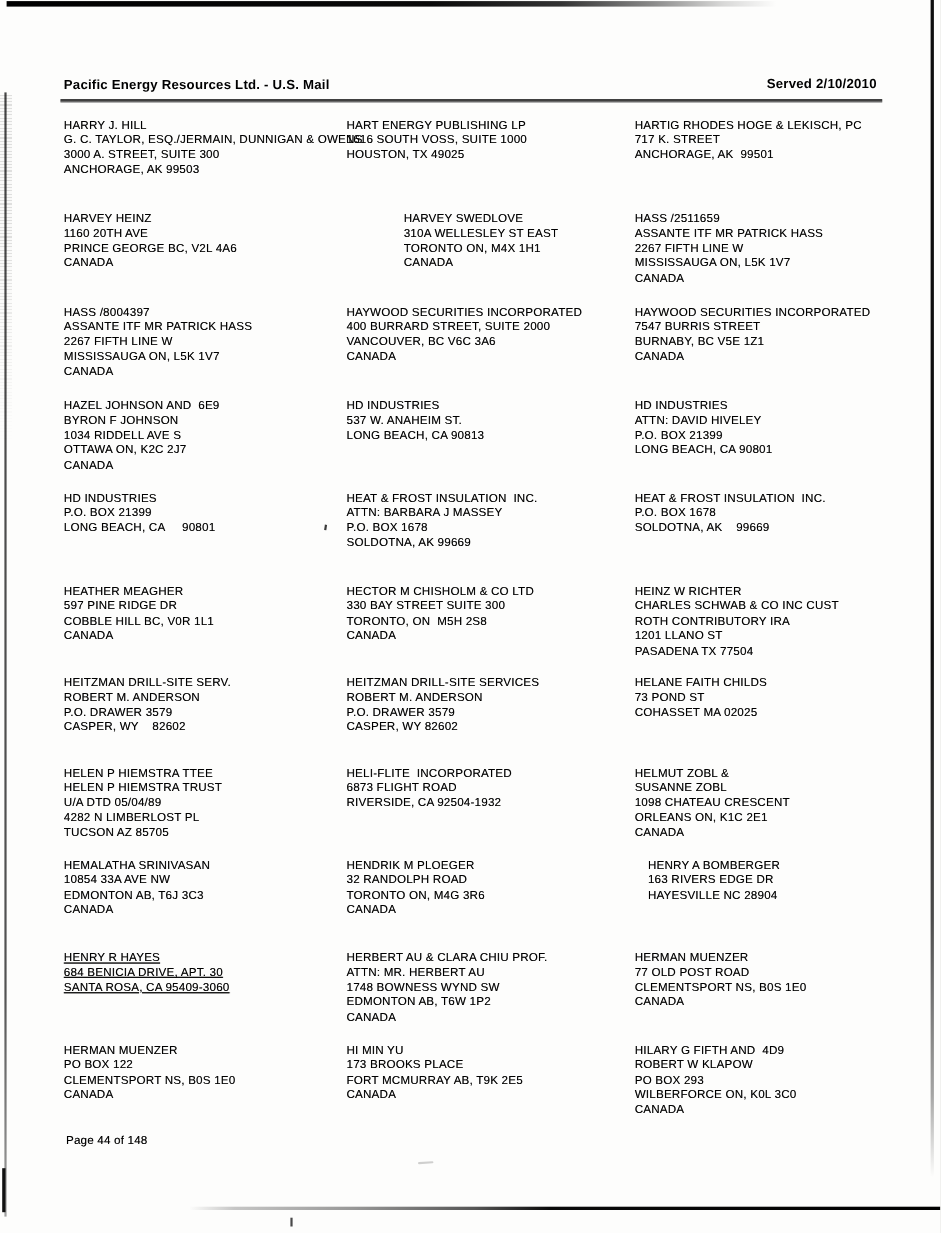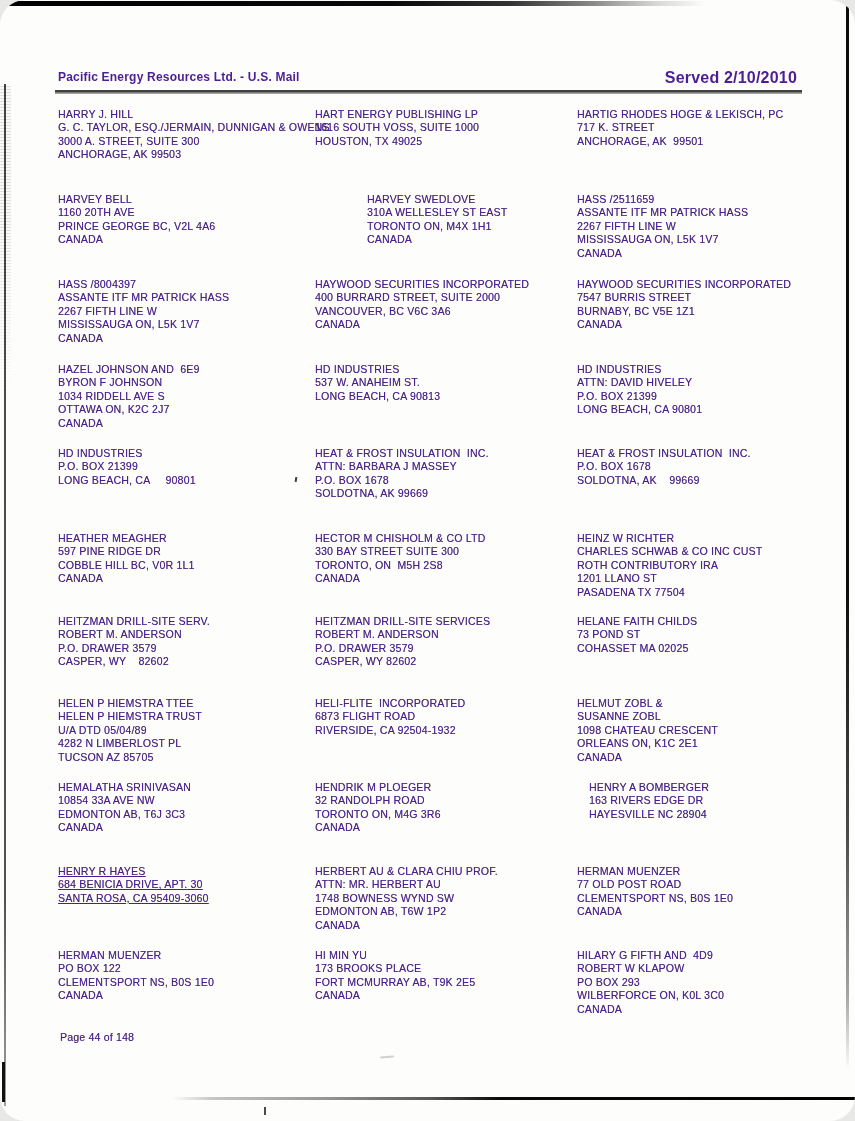--- a/index.html
+++ b/index.html
@@ -1,36 +1,35 @@
 <!DOCTYPE html>
 <html><head>
 <meta charset="utf-8">
 <style>
   html,body{margin:0;padding:0;background:#e8e8e6;}
   .page{
     position:relative;width:855px;height:1121px;background:#fdfdfc;
-    font-family:"Liberation Sans",sans-serif;color:#4c1d95;overflow:hidden;
+    font-family:"Liberation Sans",sans-serif;color:#000000;overflow:hidden;
     box-sizing:border-box;
-    border-radius:25px;
   }
   
   .top-scan{position:absolute;top:1px;left:6px;width:700px;height:5px;
     background:linear-gradient(to right,#000 0%,#0a0a0a 55%,#333 72%,rgba(0,0,0,.45) 84%,rgba(0,0,0,.15) 93%,transparent 100%);}
   .left-scan{position:absolute;top:84px;left:4px;width:1.5px;height:1022px;
     background:linear-gradient(to bottom,rgba(25,25,25,.8) 0%,rgba(25,25,25,.75) 80%,rgba(25,25,25,.4) 100%);}
   .left-smudge{position:absolute;top:86px;left:0;width:11px;height:320px;
     background:repeating-linear-gradient(to bottom,rgba(0,0,0,.22) 0 1px,rgba(0,0,0,.03) 1px 3px);
     opacity:.55;-webkit-mask-image:linear-gradient(to bottom,#000 0%,#000 40%,transparent 100%);
     mask-image:linear-gradient(to bottom,#000 0%,#000 40%,transparent 100%);}
   .left-bottom-tick{position:absolute;top:1062px;left:2px;width:2.5px;height:40px;background:#111;}
   .right-scan{position:absolute;top:0;left:846px;width:2.5px;height:1070px;
     background:linear-gradient(to bottom,#0d0d0d 0%,#0d0d0d 55%,rgba(0,0,0,.7) 78%,rgba(0,0,0,.35) 93%,transparent 100%);}
   
   .hdr-title{position:absolute;top:70px;left:58px;font-size:12px;font-weight:bold;letter-spacing:.2px;}
-  .hdr-served{position:absolute;top:69px;right:58px;font-size:16px;font-weight:bold;letter-spacing:.2px;}
+  .hdr-served{position:absolute;top:69px;right:58px;font-size:12px;font-weight:bold;letter-spacing:.2px;}
   .header-rule{position:absolute;top:90px;left:55px;width:747px;height:3px;
     background:linear-gradient(to bottom,#404040 0 55%,#9a9a9a 100%);
     box-shadow:0 .5px .6px rgba(0,0,0,.35);}
   
   .addr-row{position:absolute;left:0;width:855px;}
   .addr-block{position:absolute;top:0;width:256px;}
   .addr-line{white-space:pre;font-size:10.5px;line-height:13.4px;letter-spacing:.22px;
     text-shadow:.2px 0 0 rgba(0,0,0,.5);}
   
   .page-number{position:absolute;top:1031px;left:60px;font-size:10.5px;letter-spacing:.2px;
@@ -69,21 +68,21 @@
           <div class="addr-line">HOUSTON, TX 49025</div>
         </div>
         <div class="addr-block" style="left: 577px;">
           <div class="addr-line">HARTIG RHODES HOGE &amp; LEKISCH, PC</div>
           <div class="addr-line">717 K. STREET</div>
           <div class="addr-line">ANCHORAGE, AK  99501</div>
         </div>
       </div>
       <div class="addr-row" style="top: 193px;">
         <div class="addr-block" style="left: 58px;">
-          <div class="addr-line">HARVEY BELL</div>
+          <div class="addr-line">HARVEY HEINZ</div>
           <div class="addr-line">1160 20TH AVE</div>
           <div class="addr-line">PRINCE GEORGE BC, V2L 4A6</div>
           <div class="addr-line">CANADA</div>
         </div>
         <div class="addr-block" style="left: 331px; margin-left: 36px;">
           <div class="addr-line">HARVEY SWEDLOVE</div>
           <div class="addr-line">310A WELLESLEY ST EAST</div>
           <div class="addr-line">TORONTO ON, M4X 1H1</div>
           <div class="addr-line">CANADA</div>
         </div>

